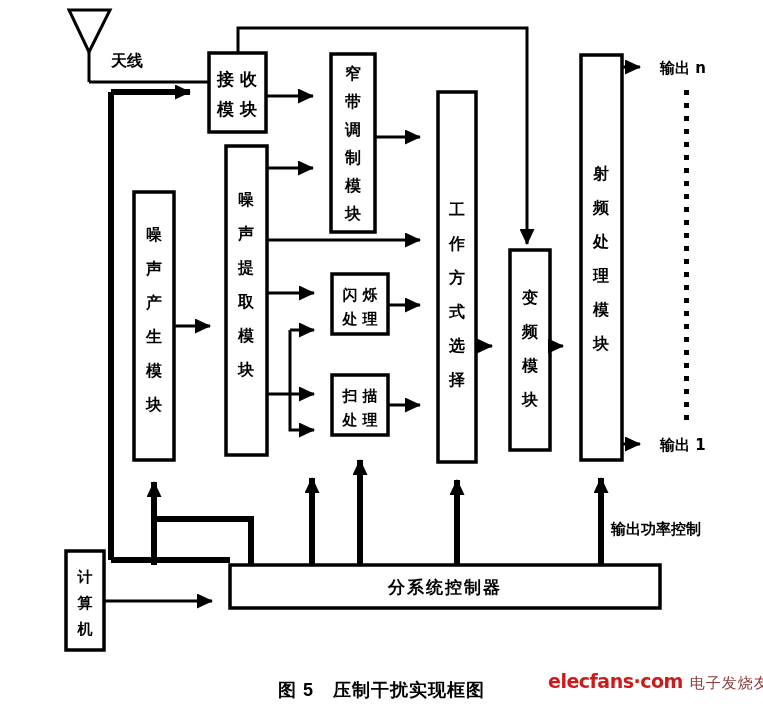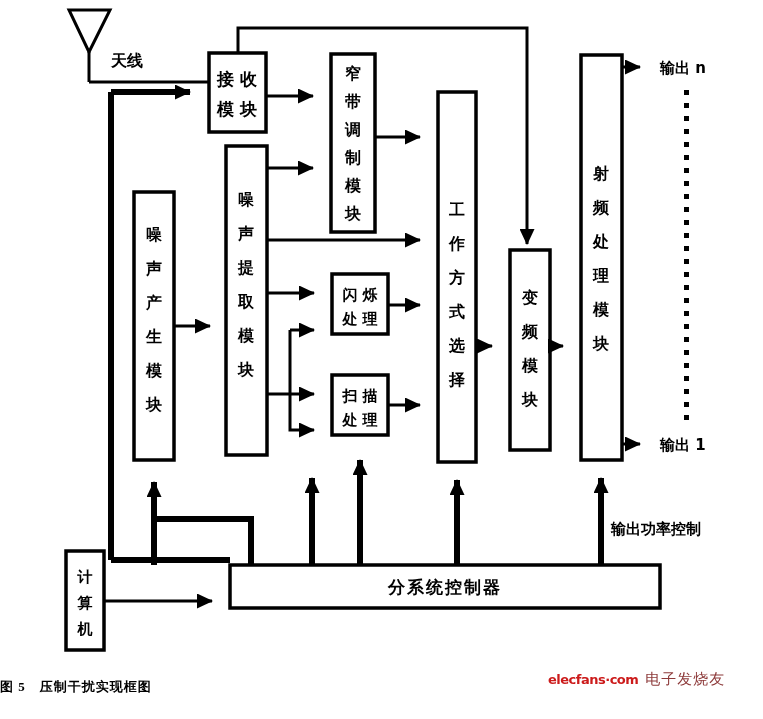--- a/index.html
+++ b/index.html
@@ -21,36 +21,37 @@
   }
   .plain-label{
     font-family:"DejaVu Sans","Liberation Sans",sans-serif;
     font-weight:700;
     fill:#000;
   }
   .caption{
     position:absolute;
     left:0;right:0;
     top:678px;
-    font-family:Liberation Serif, serif;
-    font-weight:700;
-    font-size:13px;
+    text-align:center;
+    font-family:Liberation Sans, sans-serif;
+    font-weight:700;
+    font-size:18px;
     letter-spacing:1px;
     color:#000;
   }
   .watermark{
     position:absolute;
     left:548px;top:670px;
     display:flex;align-items:baseline;gap:7px;
     white-space:nowrap;
   }
   .wm-main{
     font-family:"DejaVu Sans","Liberation Sans",sans-serif;
     font-weight:700;
-    font-size:13px;
+    font-size:19px;
     color:#cc1b1b;
     letter-spacing:-0.5px;
   }
   .wm-sub{
     font-family:"DejaVu Sans","Liberation Sans",sans-serif;
     font-size:15px;
     color:#8d3a3a;
     letter-spacing:1px;
   }
 </style>

